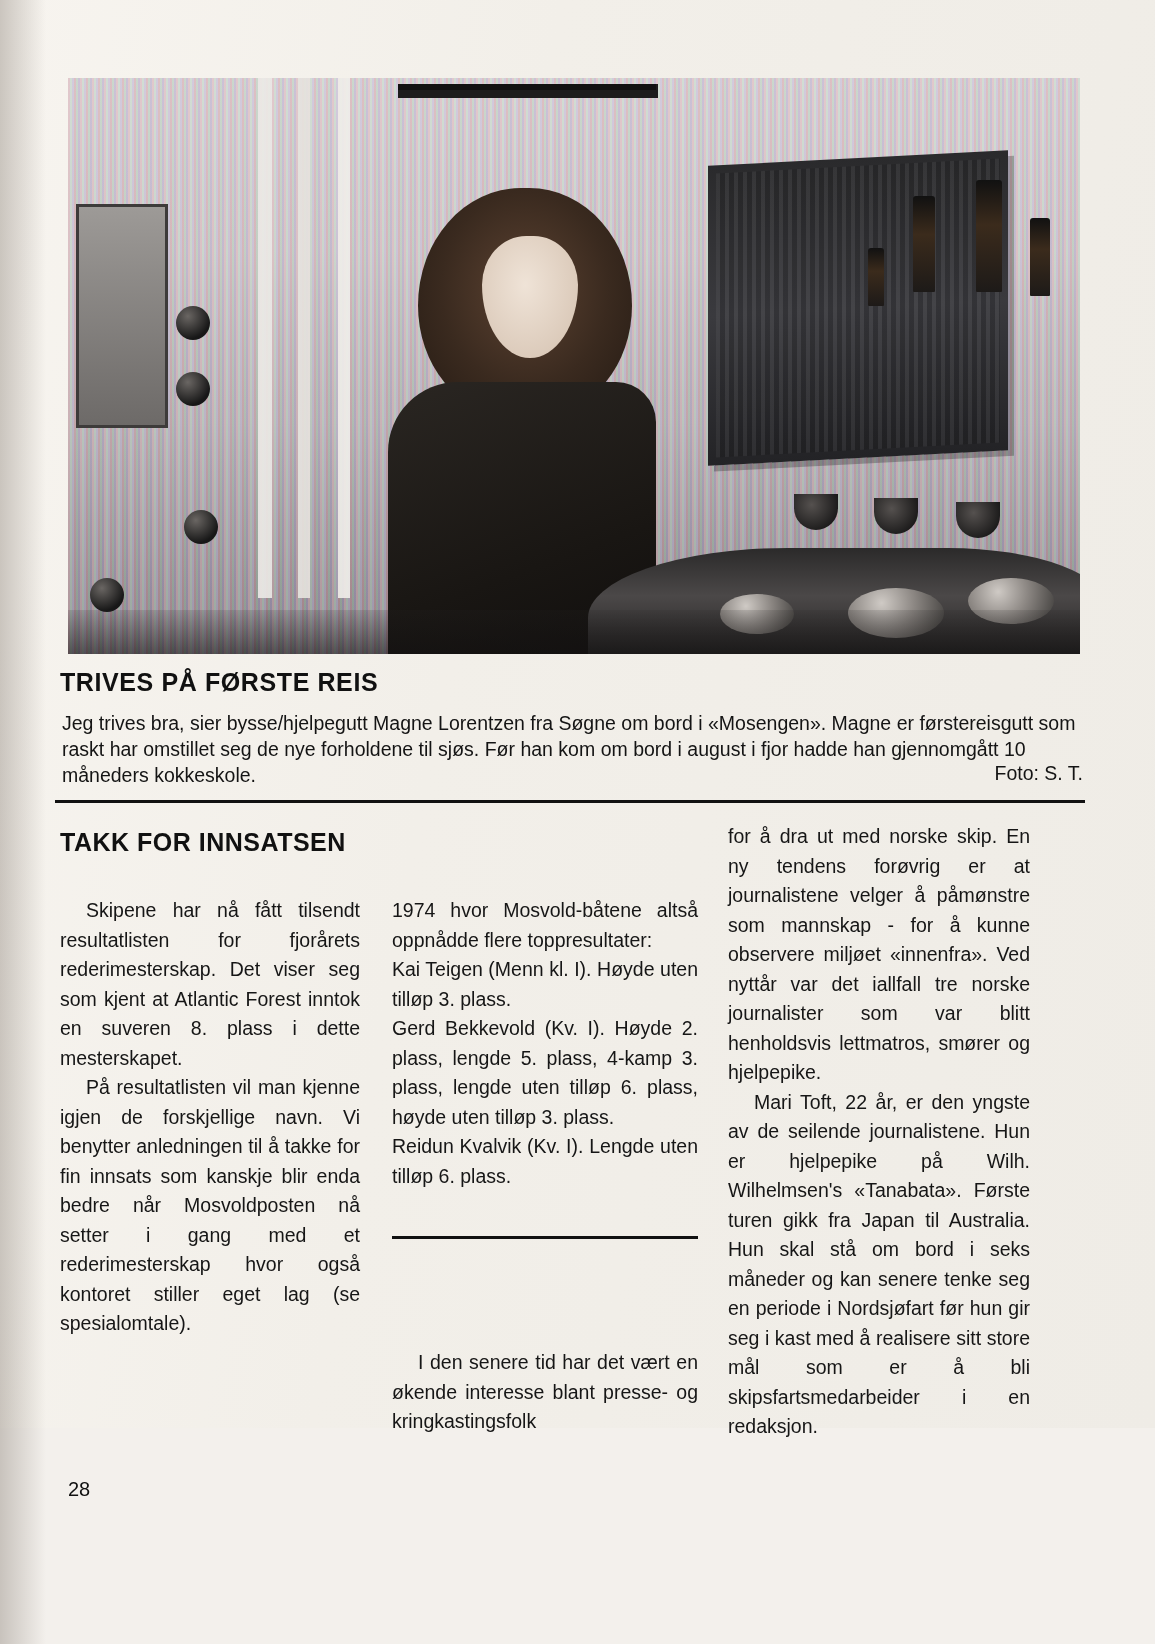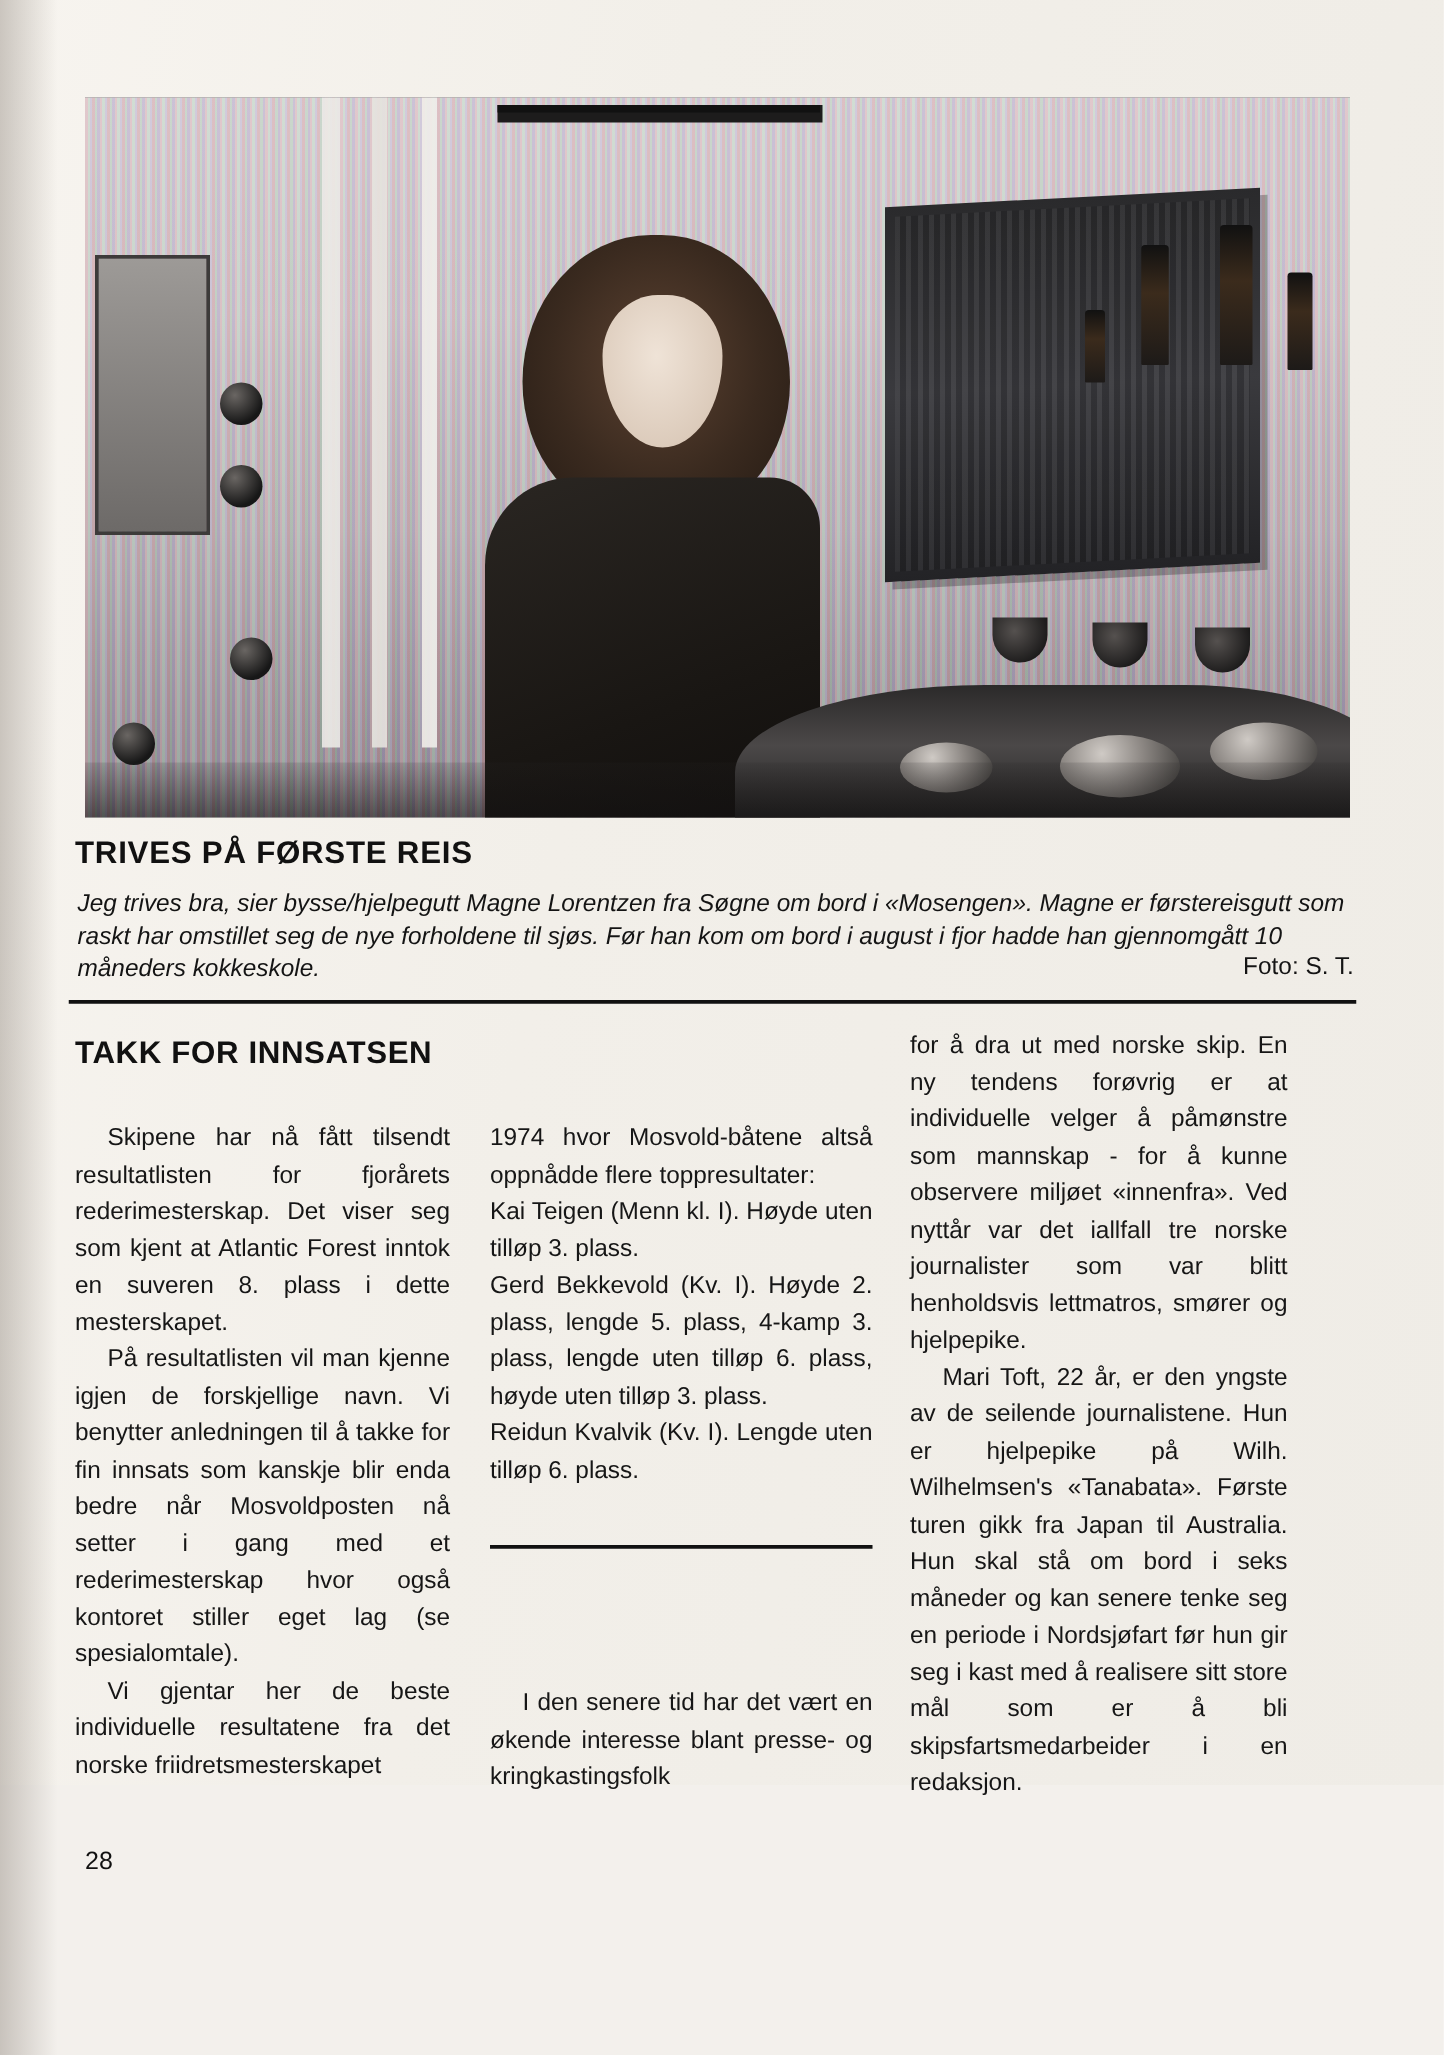--- a/index.html
+++ b/index.html
@@ -157,21 +157,20 @@
     letter-spacing: 0.6px;
     color: #111;
   }
   .caption-body {
     position: absolute;
     left: 62px; top: 710px;
     width: 1018px;
     font-size: 19.5px;
     line-height: 26px;
     color: #141414;
-    font-style: italic;
   }
   .caption-credit {
     position: absolute;
     right: 72px; top: 762px;
     font-size: 19.5px;
     color: #141414;
   }
   .rule {
     position: absolute;
     left: 55px; top: 800px;
@@ -276,37 +275,36 @@
   <div class="caption-title">TRIVES PÅ FØRSTE REIS</div>
   <div class="caption-body">Jeg trives bra, sier bysse/hjelpegutt Magne Lorentzen fra Søgne om bord i «Mosengen». Magne er førstereisgutt som raskt har omstillet seg de nye forholdene til sjøs. Før han kom om bord i august i fjor hadde han gjennomgått 10 måneders kokkeskole.</div>
   <div class="caption-credit">Foto: S. T.</div>
   <div class="rule"></div>
 
   <div class="sec-title" id="takk-title">TAKK FOR INNSATSEN</div>
 
   <div class="col" id="col1">
     <p>Skipene har nå fått tilsendt resultatlisten for fjorårets rederimesterskap. Det viser seg som kjent at Atlantic Forest inntok en suveren 8. plass i dette mesterskapet.</p>
     <p>På resultatlisten vil man kjenne igjen de forskjellige navn. Vi benytter anledningen til å takke for fin innsats som kanskje blir enda bedre når Mosvoldposten nå setter i gang med et rederimesterskap hvor også kontoret stiller eget lag (se spesialomtale).</p>
-    <p>Vi gjentar her de beste individuelle resultatene fra det norske friidretsmesterskapet</p>
   </div>
 
   <div class="col" id="col2">
     <p class="noindent">1974 hvor Mosvold-båtene altså oppnådde flere toppresultater:</p>
     <p class="noindent">Kai Teigen (Menn kl. I). Høyde uten tilløp 3. plass.</p>
     <p class="noindent">Gerd Bekkevold (Kv. I). Høyde 2. plass, lengde 5. plass, 4-kamp 3. plass, lengde uten tilløp 6. plass, høyde uten tilløp 3. plass.</p>
     <p class="noindent">Reidun Kvalvik (Kv. I). Lengde uten tilløp 6. plass.</p>
   </div>
 
   <div class="col-rule"></div>
 
 
   <div id="col2b">
     <p>I den senere tid har det vært en økende interesse blant presse- og kringkastingsfolk</p>
   </div>
 
   <div class="col" id="col3">
-    <p class="noindent">for å dra ut med norske skip. En ny tendens forøvrig er at individuelle velger å påmønstre som mannskap - for å kunne observere miljøet «innenfra». Ved nyttår var det iallfall tre norske journalister som var blitt henholdsvis lettmatros, smører og hjelpepike.</p>
+    <p class="noindent">for å dra ut med norske skip. En ny tendens forøvrig er at journalistene velger å påmønstre som mannskap - for å kunne observere miljøet «innenfra». Ved nyttår var det iallfall tre norske journalister som var blitt henholdsvis lettmatros, smører og hjelpepike.</p>
     <p>Mari Toft, 22 år, er den yngste av de seilende journalistene. Hun er hjelpepike på Wilh. Wilhelmsen's «Tanabata». Første turen gikk fra Japan til Australia. Hun skal stå om bord i seks måneder og kan senere tenke seg en periode i Nordsjøfart før hun gir seg i kast med å realisere sitt store mål som er å bli skipsfartsmedarbeider i en redaksjon.</p>
   </div>
 
   <div class="folio">28</div>
   <div class="edge-shadow"></div>
 </div>
 
 </body></html>

